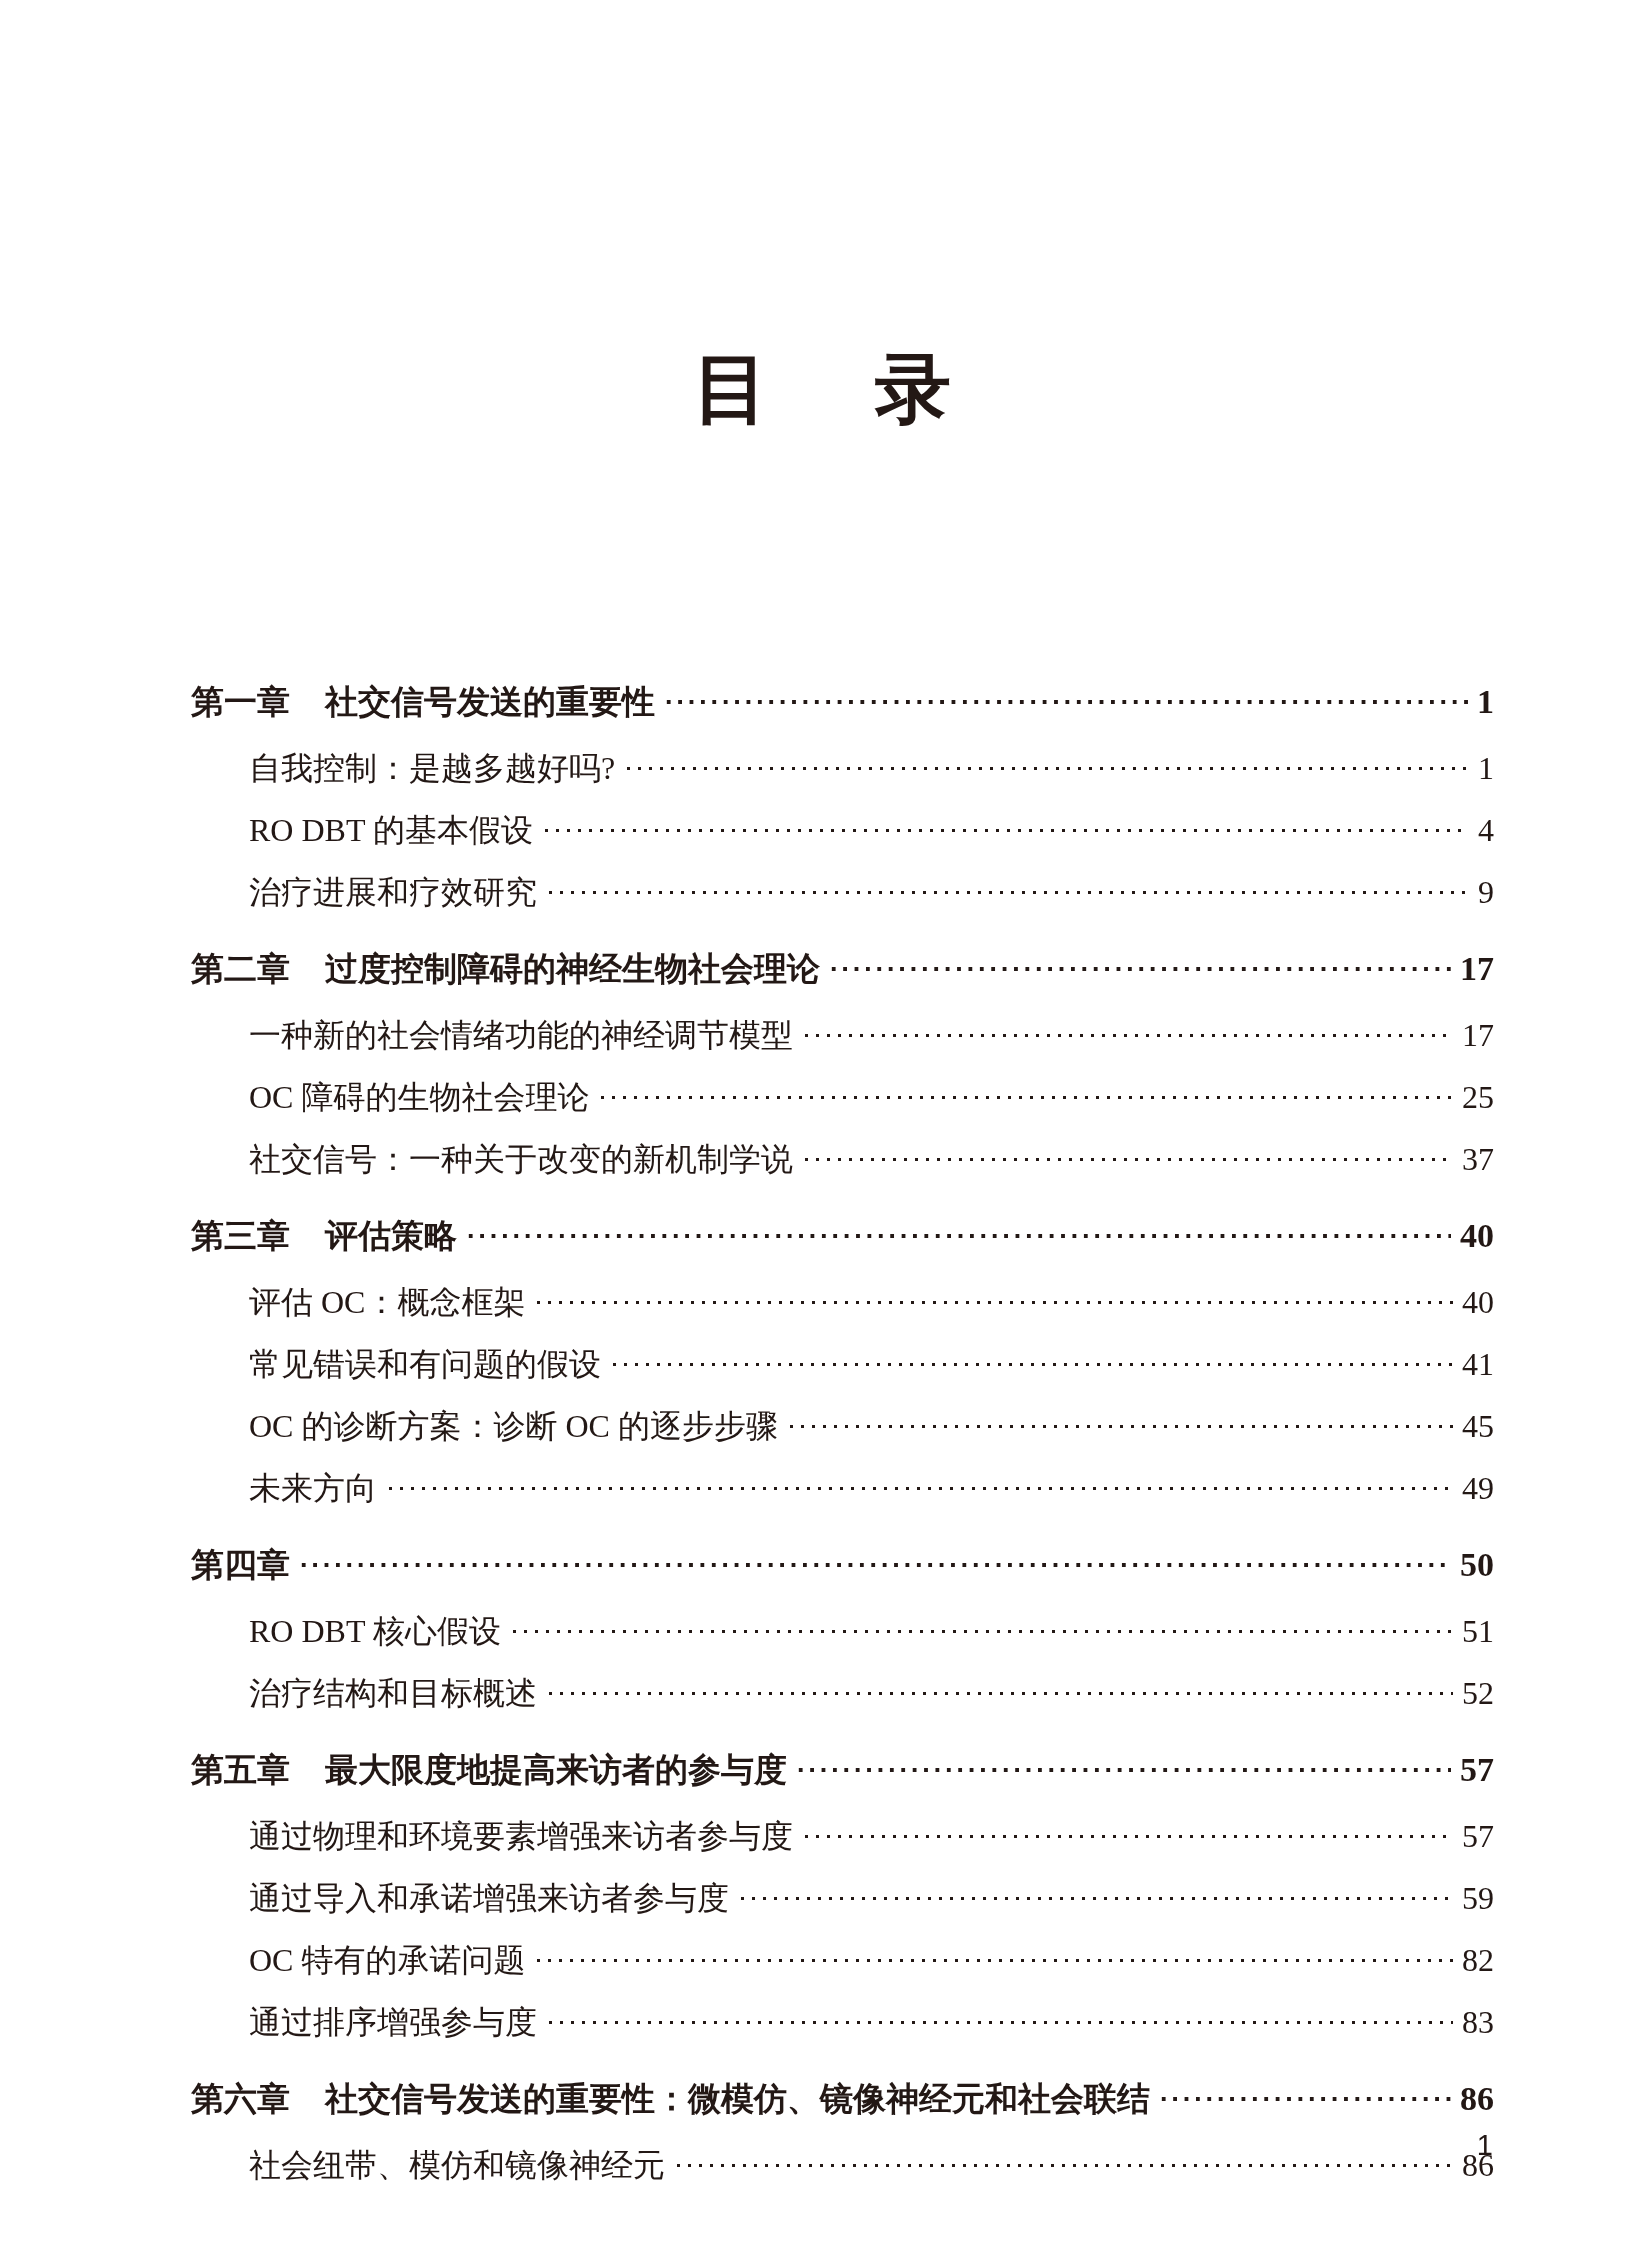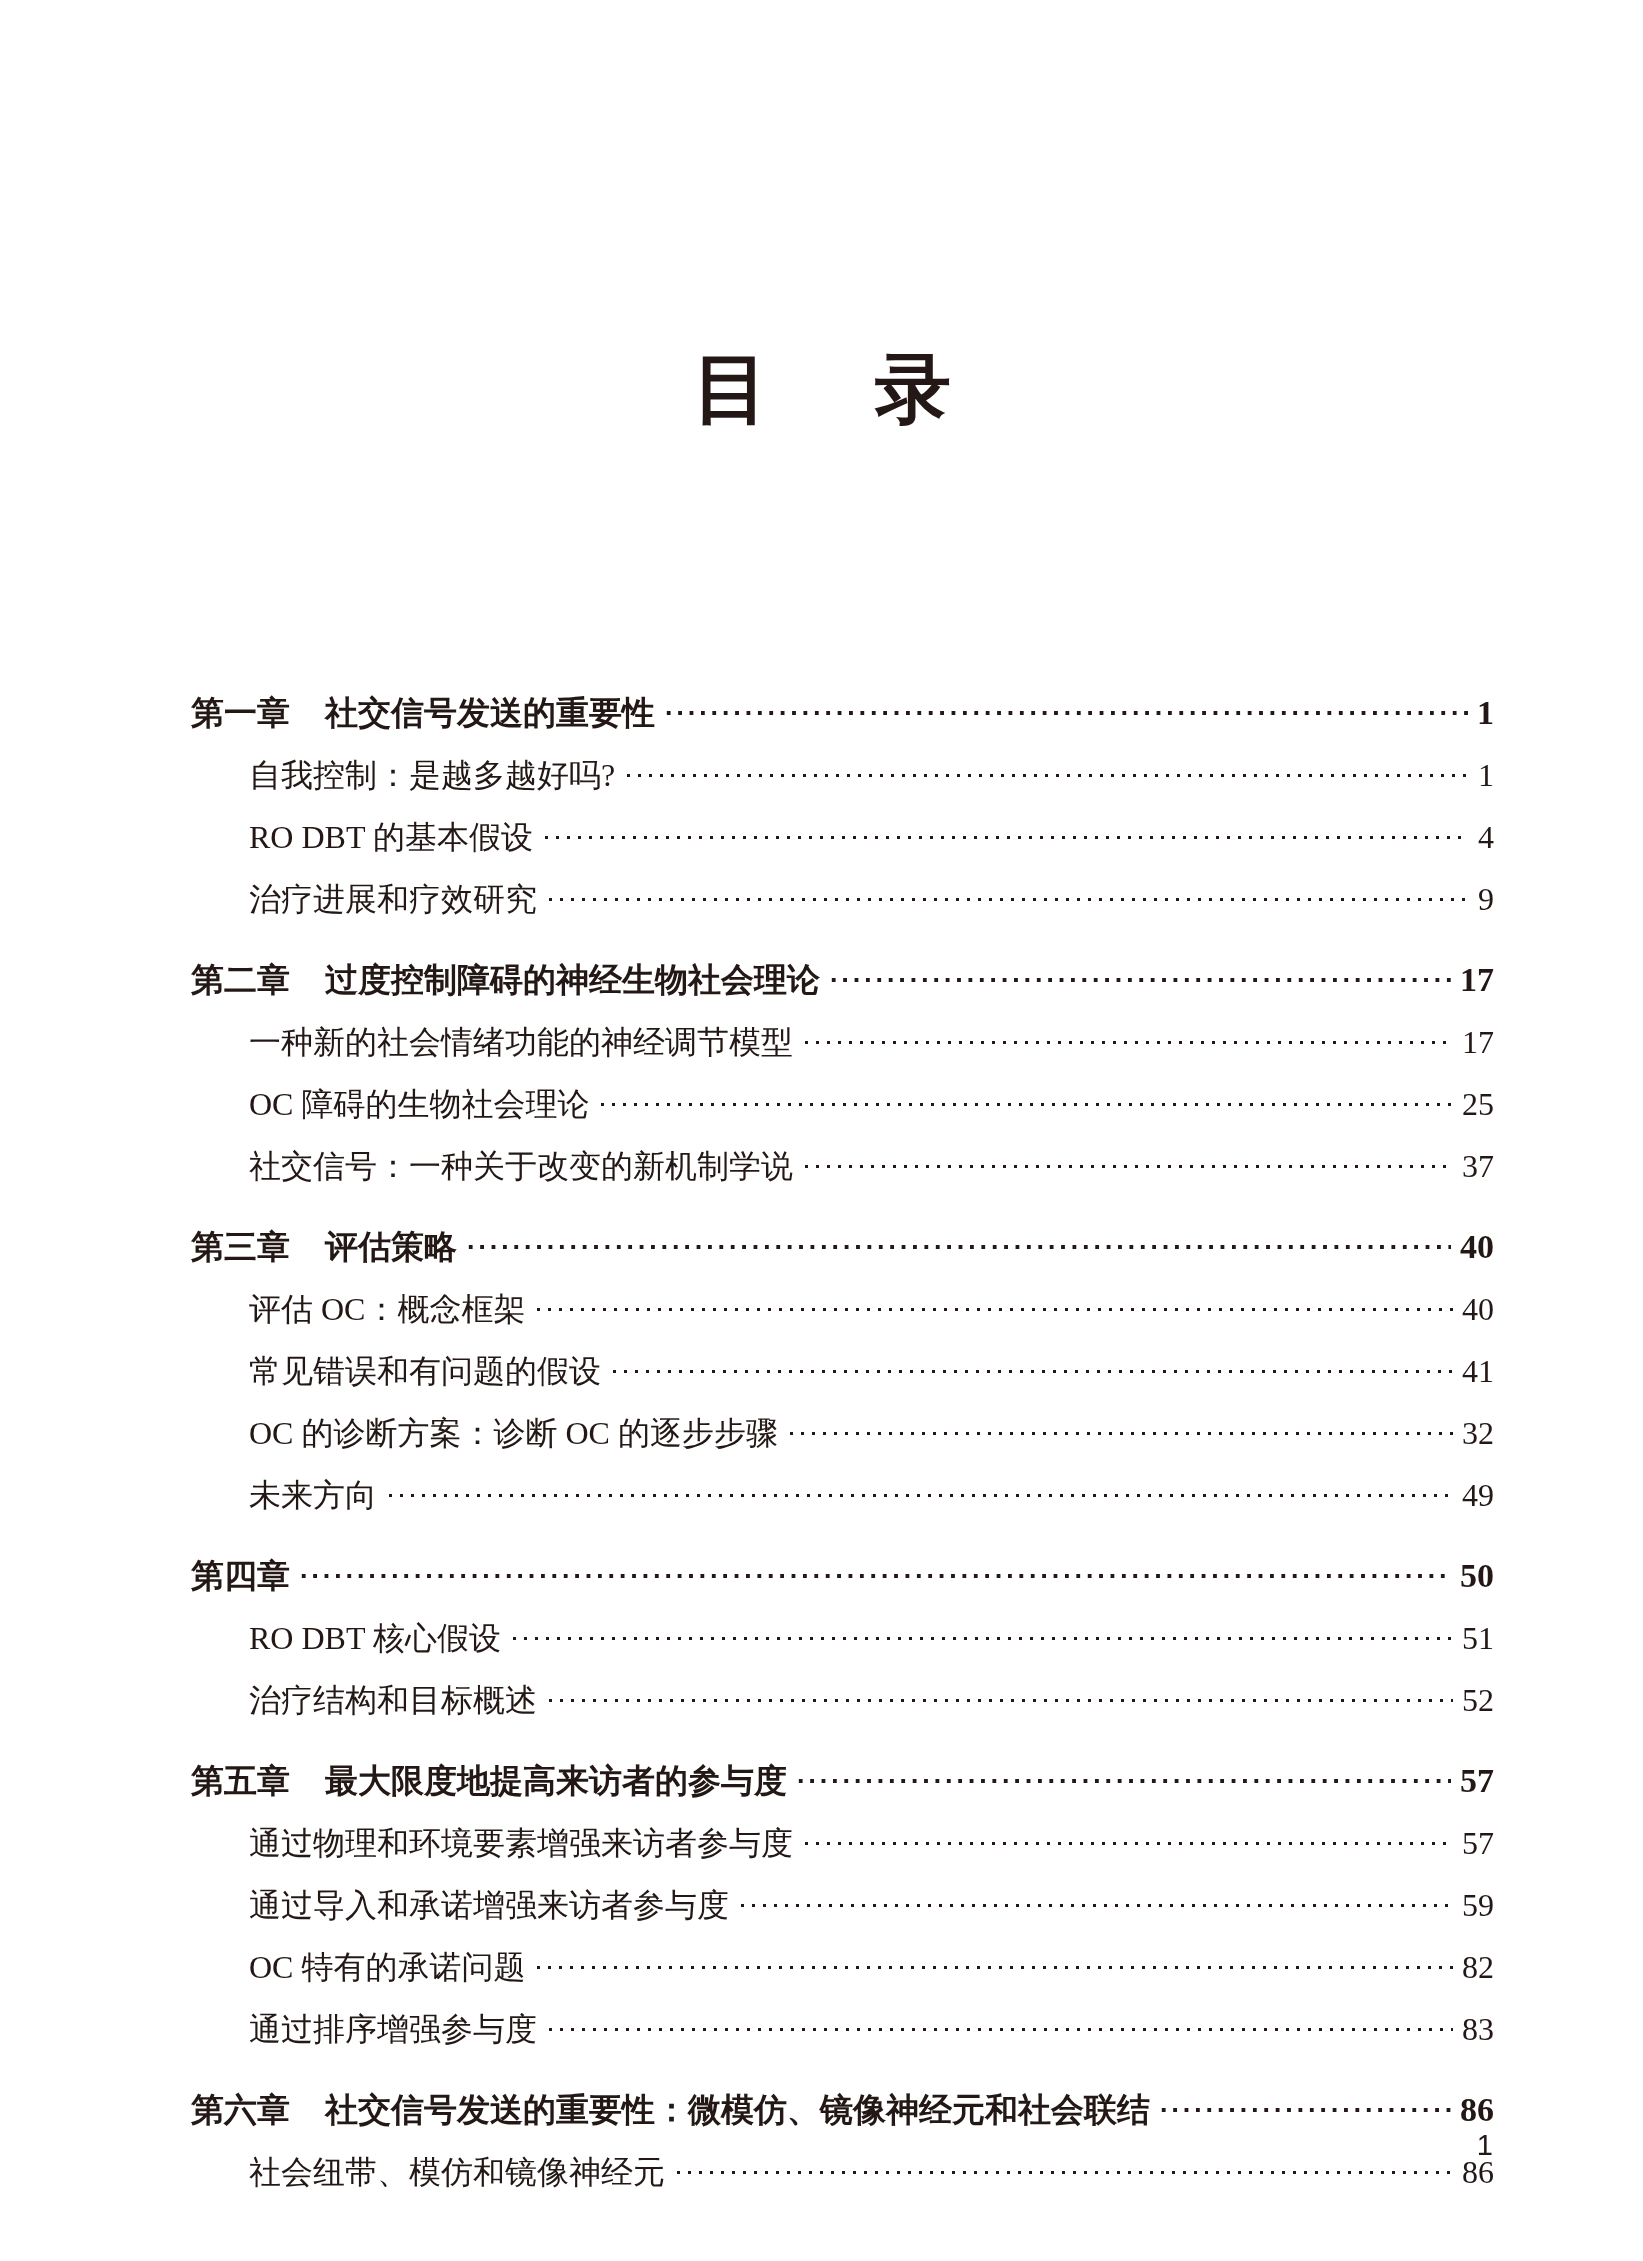--- a/index.html
+++ b/index.html
@@ -34,21 +34,21 @@
     position: absolute;
     left: 191px;
     top: 671px;
     width: 1303px; 
   }
   .chapter-block { margin-top: 19px; }
   .chapter-block:first-child { margin-top: 0; }
 
   .row {
     display: flex;
-    align-items: flex-end;
+    align-items: center;
   }
   .row.chapter {
     height: 62px;
     font-family: "Liberation Sans", "DejaVu Sans", sans-serif;
     font-weight: 700;
     font-size: 33px;
     line-height: 40px;
   }
   .row.entry {
     height: 54px;
@@ -170,21 +170,21 @@
           <span class="pagenum">40</span>
         </div>
         <div class="row entry">
           <span class="entry-title">常见错误和有问题的假设</span>
           <div class="leader"></div>
           <span class="pagenum">41</span>
         </div>
         <div class="row entry">
           <span class="entry-title">OC 的诊断方案：诊断 OC 的逐步步骤</span>
           <div class="leader"></div>
-          <span class="pagenum">32</span>
+          <span class="pagenum">45</span>
         </div>
         <div class="row entry">
           <span class="entry-title">未来方向</span>
           <div class="leader"></div>
           <span class="pagenum">49</span>
         </div>
       </div>
       <div class="chapter-block">
         <div class="row chapter">
           <span class="chap-label">第四章</span>

